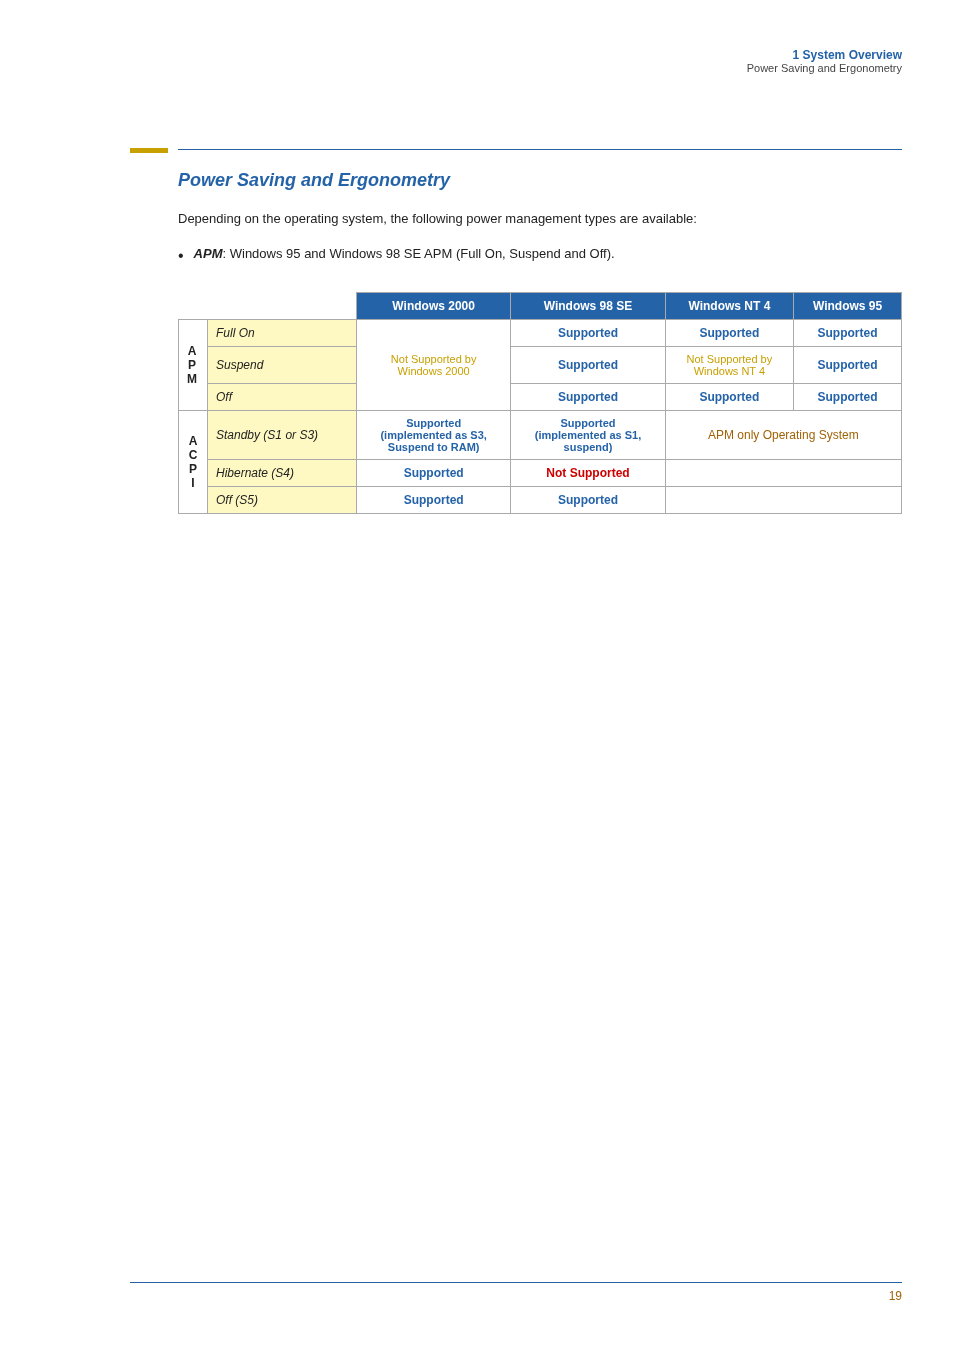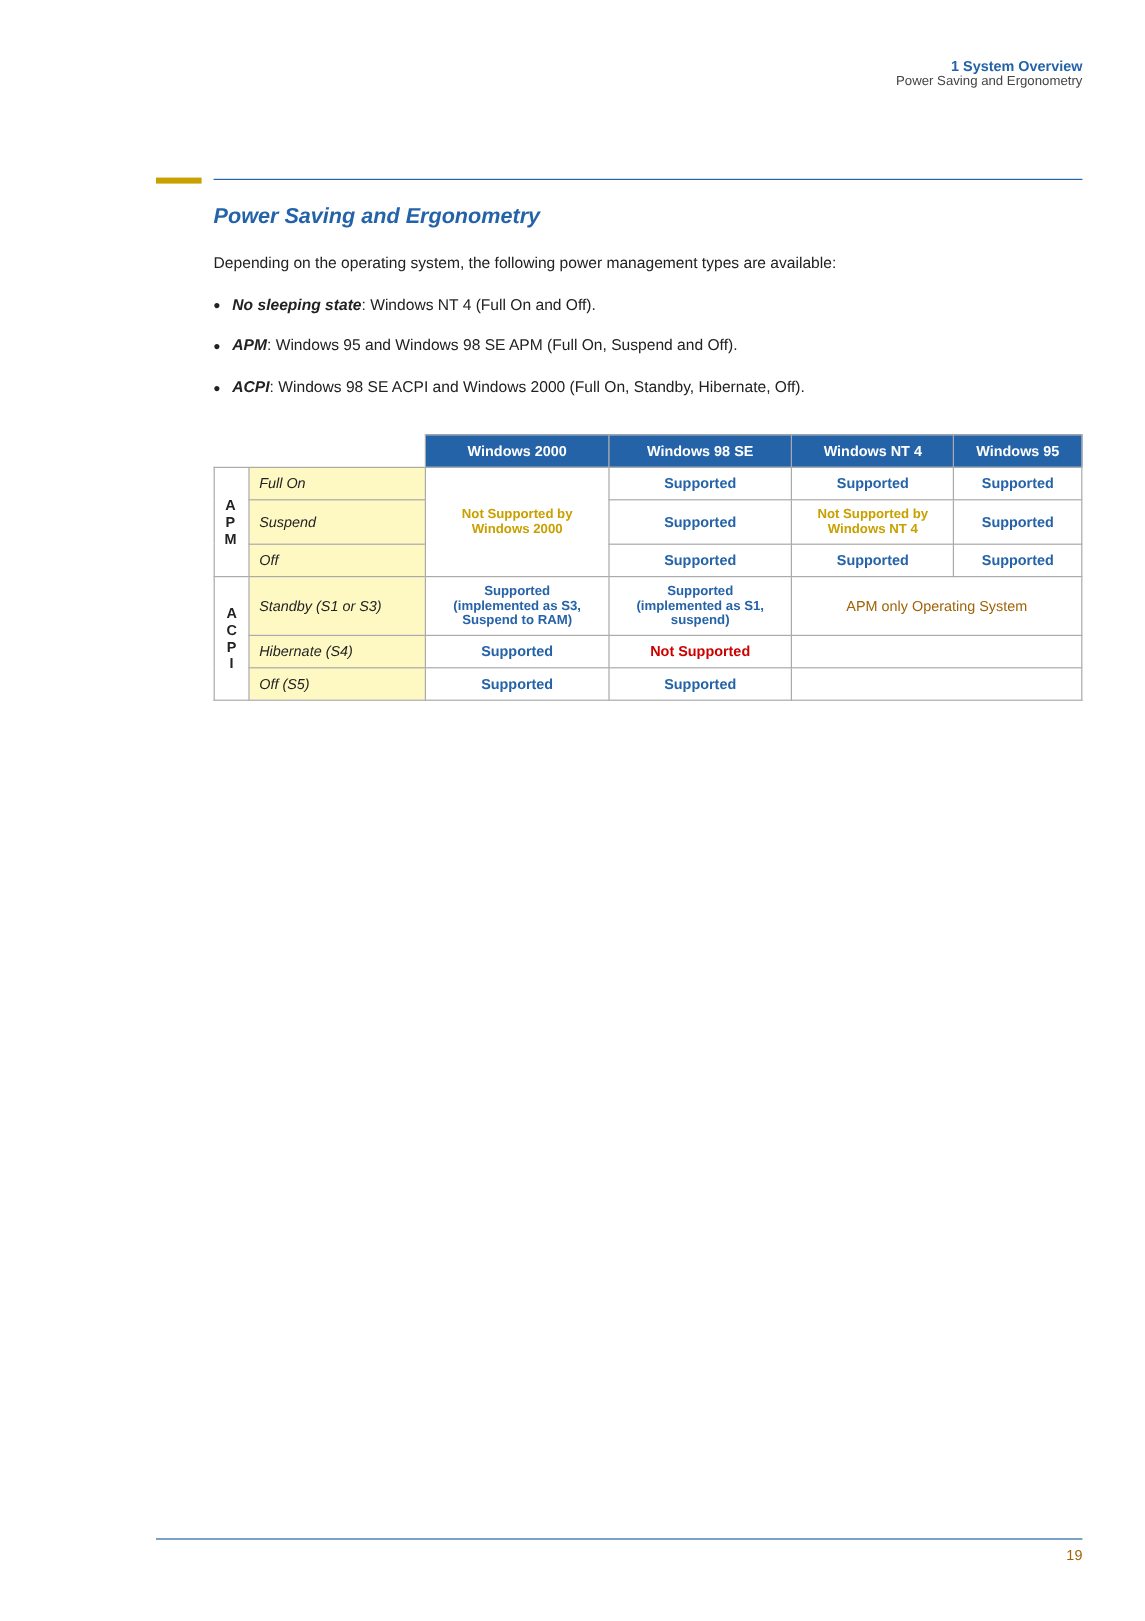--- a/index.html
+++ b/index.html
@@ -140,21 +140,21 @@
       font-size: 13px;
       background: #fff;
       border: 1px solid #aaa;
       vertical-align: middle;
       text-align: center;
       width: 20px;
     }
 
     
     .color-blue { color: #2563a8; font-weight: bold; }
-    .color-orange { color: #c8a000; font-weight: bold; }
+    .color-orange { color: #c8a000; font-weight: normal; }
     .color-red { color: #c00; font-weight: bold; }
 
     
     .bottom-rule {
       position: absolute;
       left: 130px;
       right: 48px;
       bottom: 68px;
       height: 1px;
       background: #2563a8;
@@ -191,29 +191,21 @@
 
   <div class="main-content">
 
     <div class="section-title">Power Saving and Ergonometry</div>
 
     <p class="intro-text">Depending on the operating system, the following power management types are available:</p>
 
     <ul class="bullet-list">
       <li>
         <span></span>
-        <span><span class="italic-term">No sleeping state</span><span>: Windows NT 4 (Full On and Off).</span></span>
-      </li>
-      <li>
-        <span></span>
         <span><span class="italic-term">APM</span><span>: Windows 95 and Windows 98 SE APM (Full On, Suspend and Off).</span></span>
-      </li>
-      <li>
-        <span></span>
-        <span><span class="italic-term">ACPI</span><span>: Windows 98 SE ACPI and Windows 2000 (Full On, Standby, Hibernate, Off).</span></span>
       </li>
     </ul>
 
     <table class="power-table">
       <thead>
         <tr>
           <th colspan="2" style="border:none; background:#fff;"></th>
           <th>Windows 2000</th>
           <th>Windows 98 SE</th>
           <th>Windows NT 4</th>

